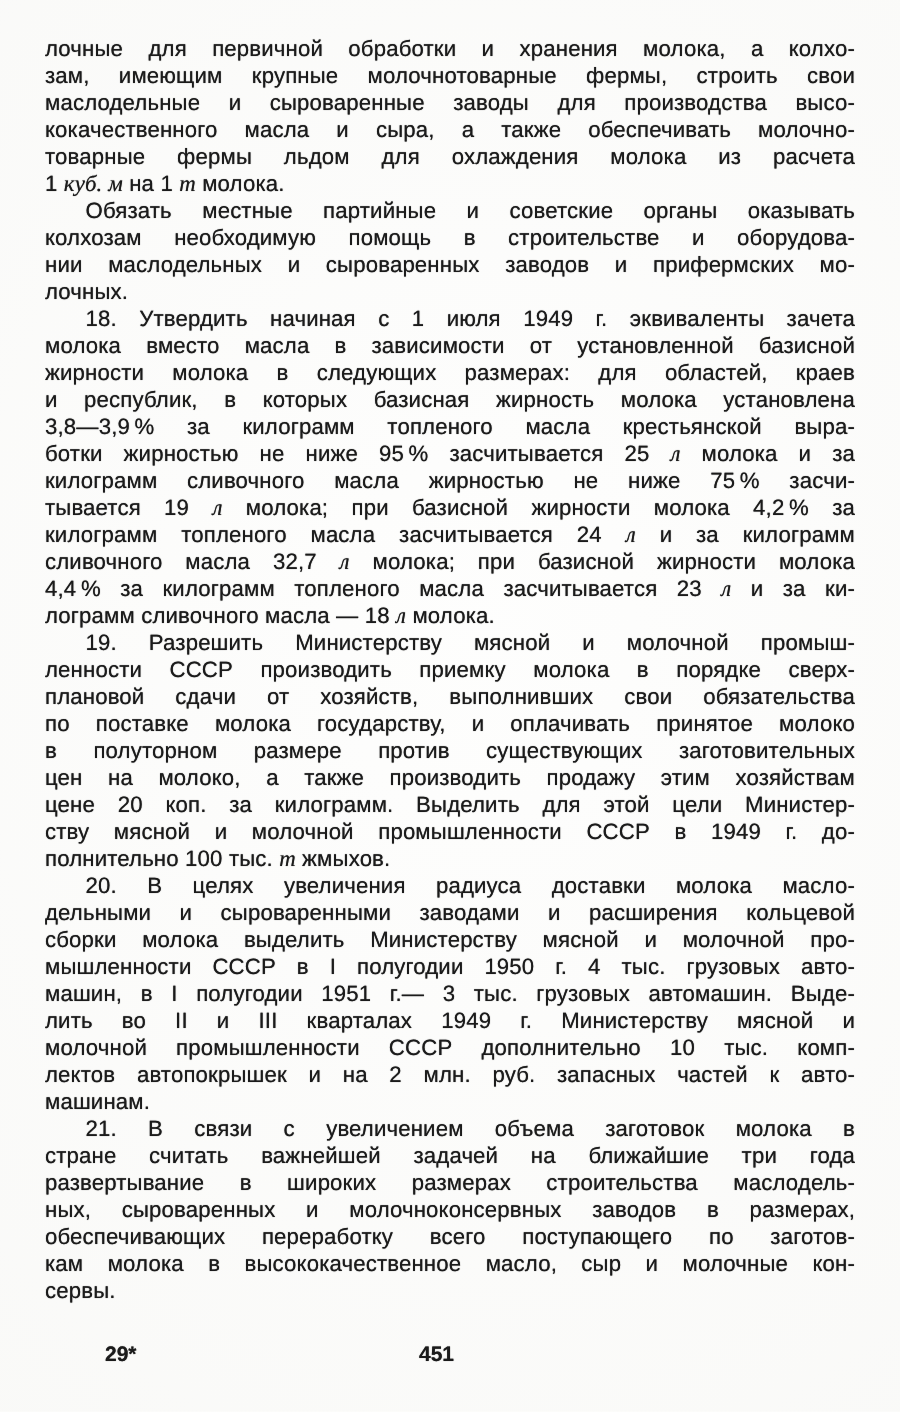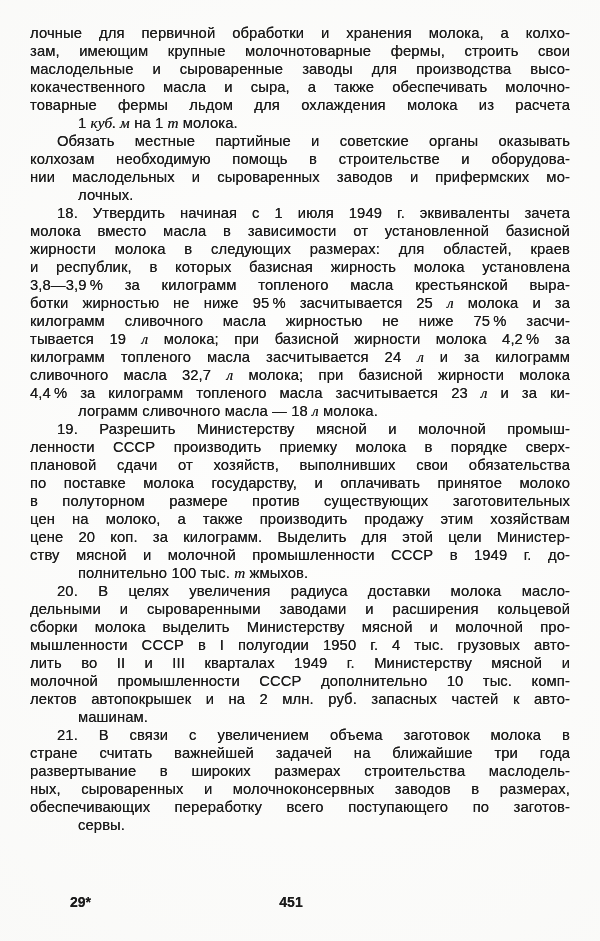--- a/index.html
+++ b/index.html
@@ -28,21 +28,21 @@
     font-size: 14.8px;
     line-height: 18px;
     height: 18px;
     overflow: hidden;
     text-align: justify;
     text-align-last: justify;
     letter-spacing: 0.1px;
     text-shadow: 0 0 0.55px rgba(20,20,20,0.85);
   }
   .line.indent { text-indent: 27px; }
-  .line.last { text-align-last: left; margin-left: 48px; }
+  .line.last { text-align-last: left; }
   .it {
     font-style: italic;
     font-family: "Liberation Serif", "DejaVu Serif", serif;
     font-size: 15.2px;
   }
   .footer {
     position: absolute;
     top: 893px; left: 0;
     width: 600px; height: 18px;
     font-size: 14px;
@@ -95,31 +95,33 @@
         <div class="line"><span>цен на молоко, а также производить продажу этим хозяйствам</span></div>
         <div class="line"><span>цене 20 коп. за килограмм. Выделить для этой цели Министер-</span></div>
         <div class="line"><span>ству мясной и молочной промышленности СССР в 1949 г. до-</span></div>
         <div class="line last"><span>полнительно 100 тыс. </span><span class="it">т</span><span> жмыхов.</span></div>
       </div>
       <div class="paragraph">
         <div class="line indent"><span>20. В целях увеличения радиуса доставки молока масло-</span></div>
         <div class="line"><span>дельными и сыроваренными заводами и расширения кольцевой</span></div>
         <div class="line"><span>сборки молока выделить Министерству мясной и молочной про-</span></div>
         <div class="line"><span>мышленности СССР в I полугодии 1950 г. 4 тыс. грузовых авто-</span></div>
+        <div class="line"><span>машин, в I полугодии 1951 г.— 3 тыс. грузовых автомашин. Выде-</span></div>
         <div class="line"><span>лить во II и III кварталах 1949 г. Министерству мясной и</span></div>
         <div class="line"><span>молочной промышленности СССР дополнительно 10 тыс. комп-</span></div>
         <div class="line"><span>лектов автопокрышек и на 2 млн. руб. запасных частей к авто-</span></div>
         <div class="line last"><span>машинам.</span></div>
       </div>
       <div class="paragraph">
         <div class="line indent"><span>21. В связи с увеличением объема заготовок молока в</span></div>
         <div class="line"><span>стране считать важнейшей задачей на ближайшие три года</span></div>
         <div class="line"><span>развертывание в широких размерах строительства маслодель-</span></div>
         <div class="line"><span>ных, сыроваренных и молочноконсервных заводов в размерах,</span></div>
         <div class="line"><span>обеспечивающих переработку всего поступающего по заготов-</span></div>
+        <div class="line"><span>кам молока в высококачественное масло, сыр и молочные кон-</span></div>
         <div class="line last"><span>сервы.</span></div>
       </div>
     </div>
   <div class="footer">
     <span class="sig">29*</span>
     <span class="pagenum">451</span>
   </div>
 </div>
 
 </body></html>

